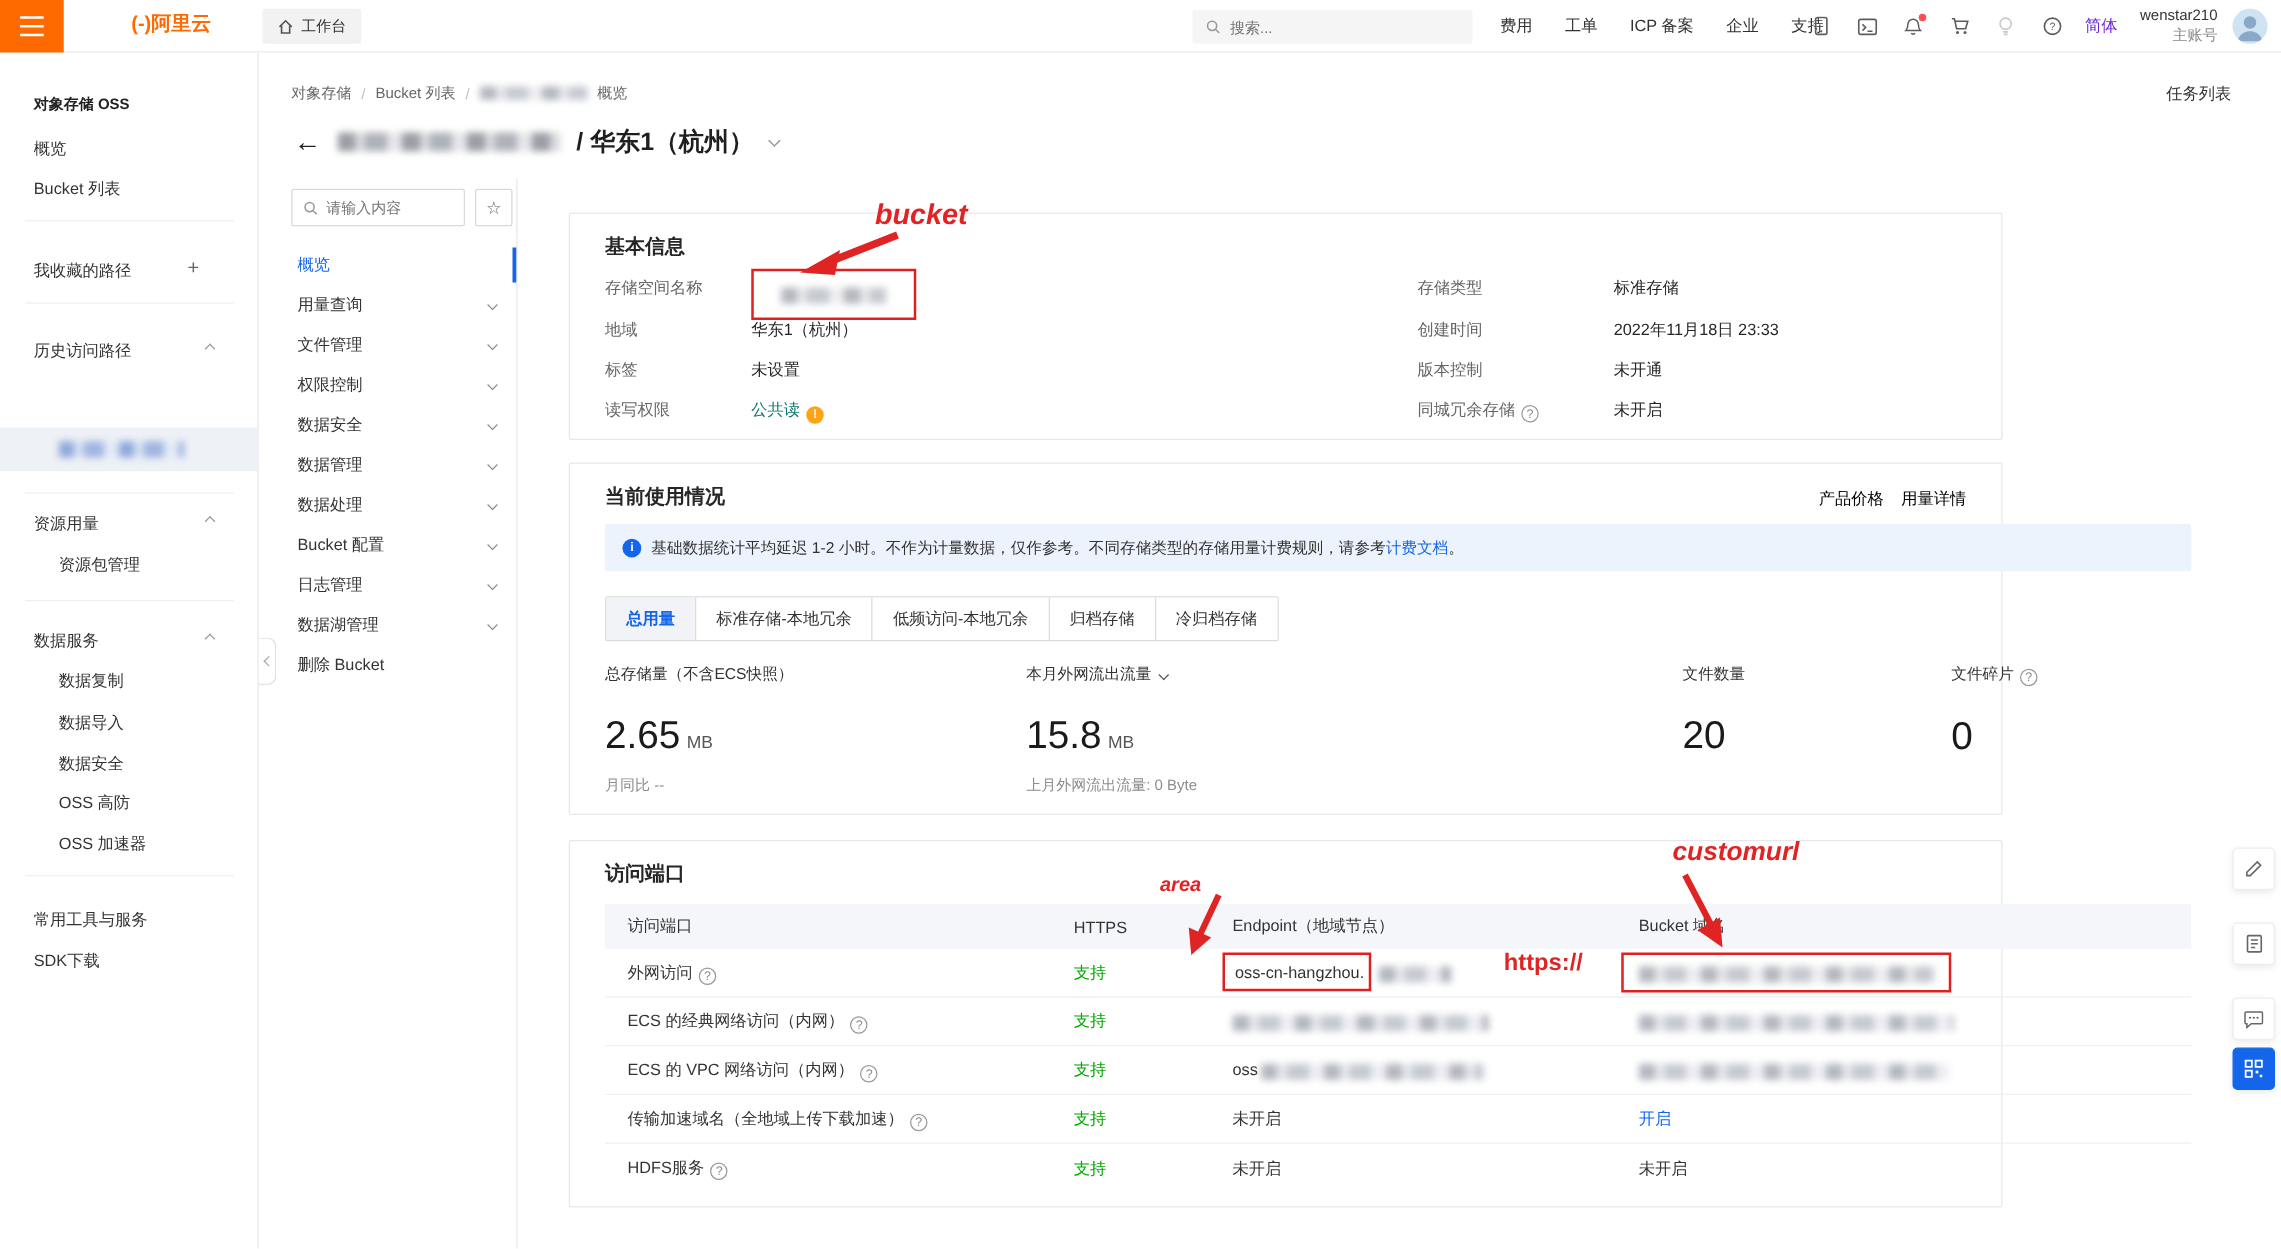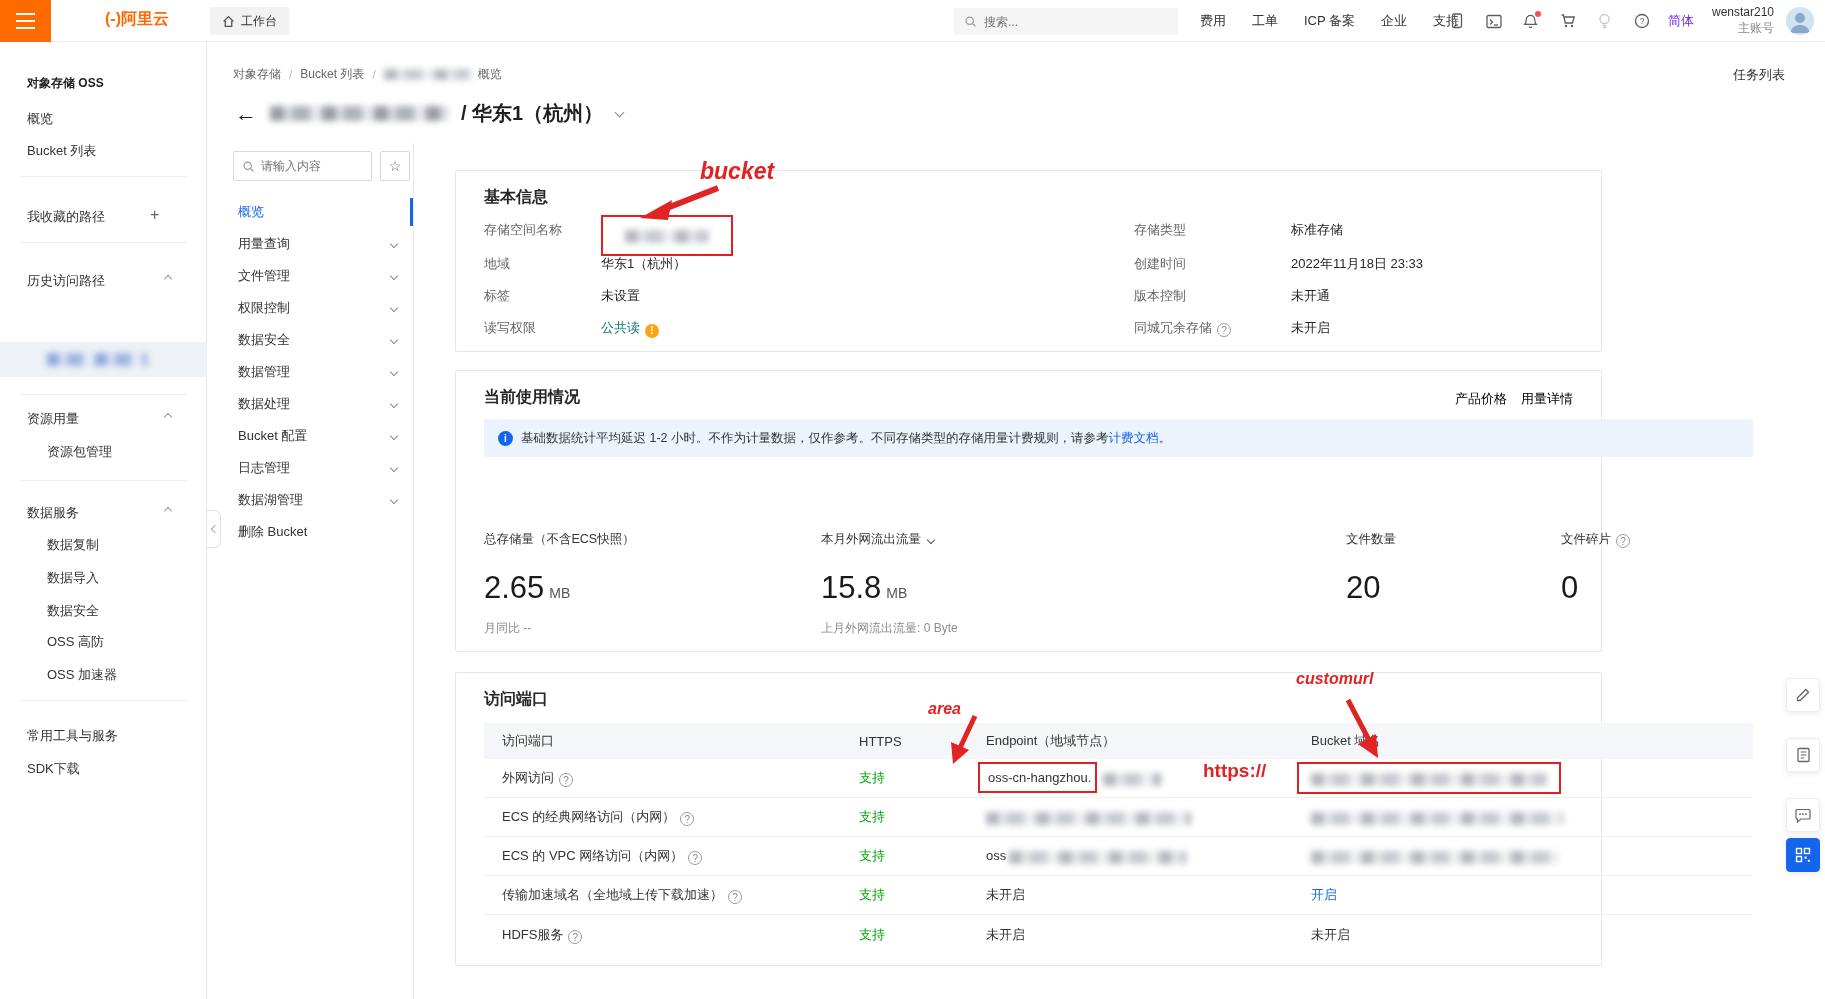--- a/index.html
+++ b/index.html
@@ -316,20 +316,27 @@
   <div class="card" style="top:370px;height:282px">
     <div class="card-title">当前使用情况</div>
     <div class="usage-links">
       <span>产品价格</span>
       <span>用量详情</span>
     </div>
     <div class="banner">
       <span class="iicon">i</span>
       <span><span>基础数据统计平均延迟 1-2 小时。不作为计量数据，仅作参考。不同存储类型的存储用量计费规则，请参考</span><span class="lnk">计费文档</span><span>。</span></span>
     </div>
+    <div class="tabs">
+      <div class="tab active">总用量</div>
+      <div class="tab">标准存储-本地冗余</div>
+      <div class="tab">低频访问-本地冗余</div>
+      <div class="tab">归档存储</div>
+      <div class="tab">冷归档存储</div>
+    </div>
 
     <div class="stat" style="left:28px">
       <div class="slabel">总存储量（不含ECS快照）</div>
       <div class="snum"><span>2.65</span><span class="unit">MB</span></div>
       <div class="ssub">月同比 --</div>
     </div>
     <div class="stat" style="left:365px">
       <div class="slabel"><span>本月外网流出流量</span>&nbsp;&nbsp;<span class="chev down sm" style="color:#555"></span></div>
       <div class="snum"><span>15.8</span><span class="unit">MB</span></div>
       <div class="ssub">上月外网流出流量: 0 Byte</div>
@@ -400,21 +407,21 @@
     <line x1="88" y1="8" x2="32" y2="30" stroke="#e02323" stroke-width="6"></line>
     <polygon points="10,38 42,20 38,40" fill="#e02323"></polygon>
   </svg>
 
   <div class="anno" style="left:928px;top:700px;font-size:16px">area</div>
   <svg class="anno-svg" style="left:935px;top:712px" width="60" height="55">
     <line x1="40" y1="4" x2="24" y2="38" stroke="#e02323" stroke-width="5"></line>
     <polygon points="18,52 16,30 34,38" fill="#e02323"></polygon>
   </svg>
 
-  <div class="anno" style="left:1296px;top:670px;font-size:16px">customurl</div>
+  <div class="anno" style="left:1338px;top:670px;font-size:21px">customurl</div>
   <svg class="anno-svg" style="left:1330px;top:696px" width="70" height="70">
     <line x1="18" y1="4" x2="40" y2="46" stroke="#e02323" stroke-width="5"></line>
     <polygon points="48,62 28,48 46,38" fill="#e02323"></polygon>
   </svg>
 
   <div class="anno" style="left:1203px;top:760px;font-size:19px;font-style:normal">https://</div>
 
   <div class="fbtn" style="top:678px">
     <svg width="16" height="16" viewBox="0 0 16 16">
         <path d="M2.5 10.8 10.8 2.5l2.7 2.7-8.3 8.3H2.5v-2.7z" fill="none" stroke="#666" stroke-width="1.3"></path>

